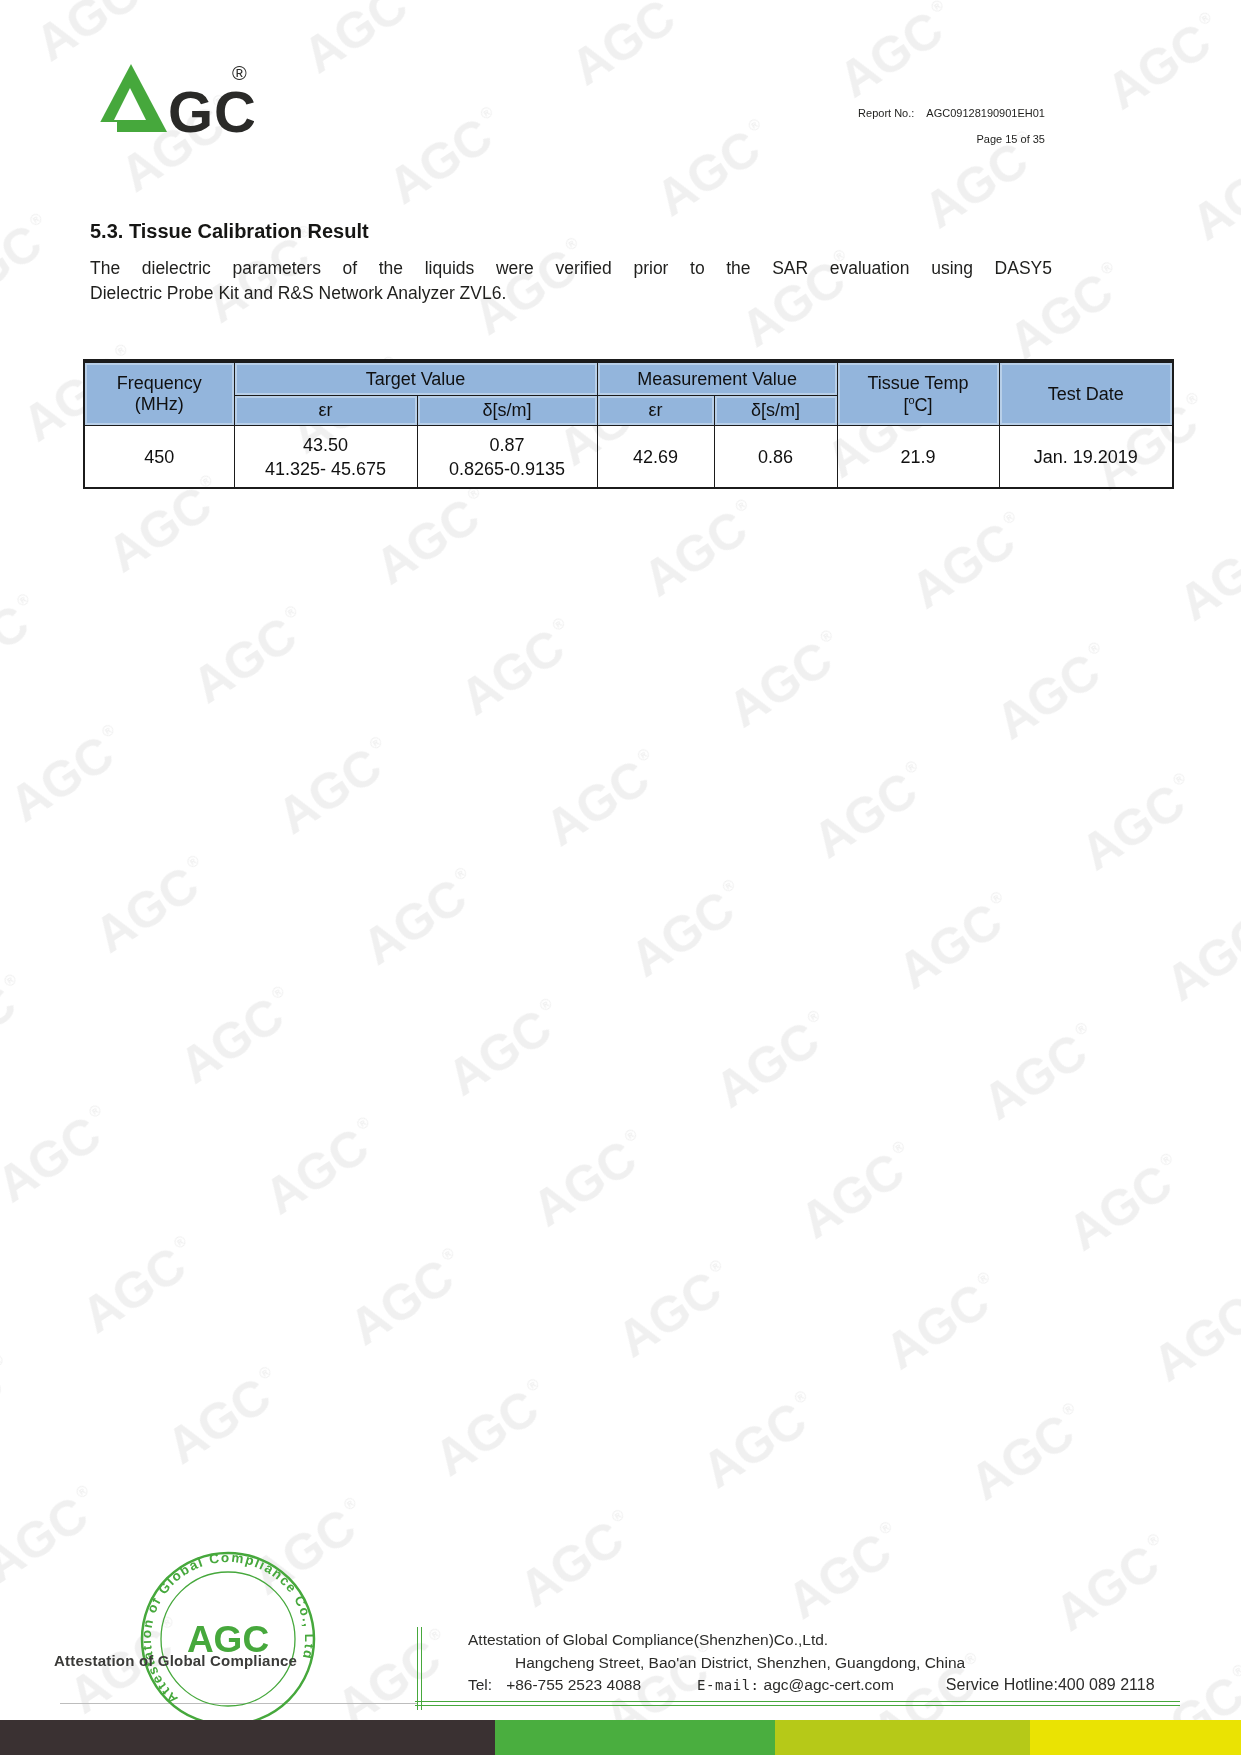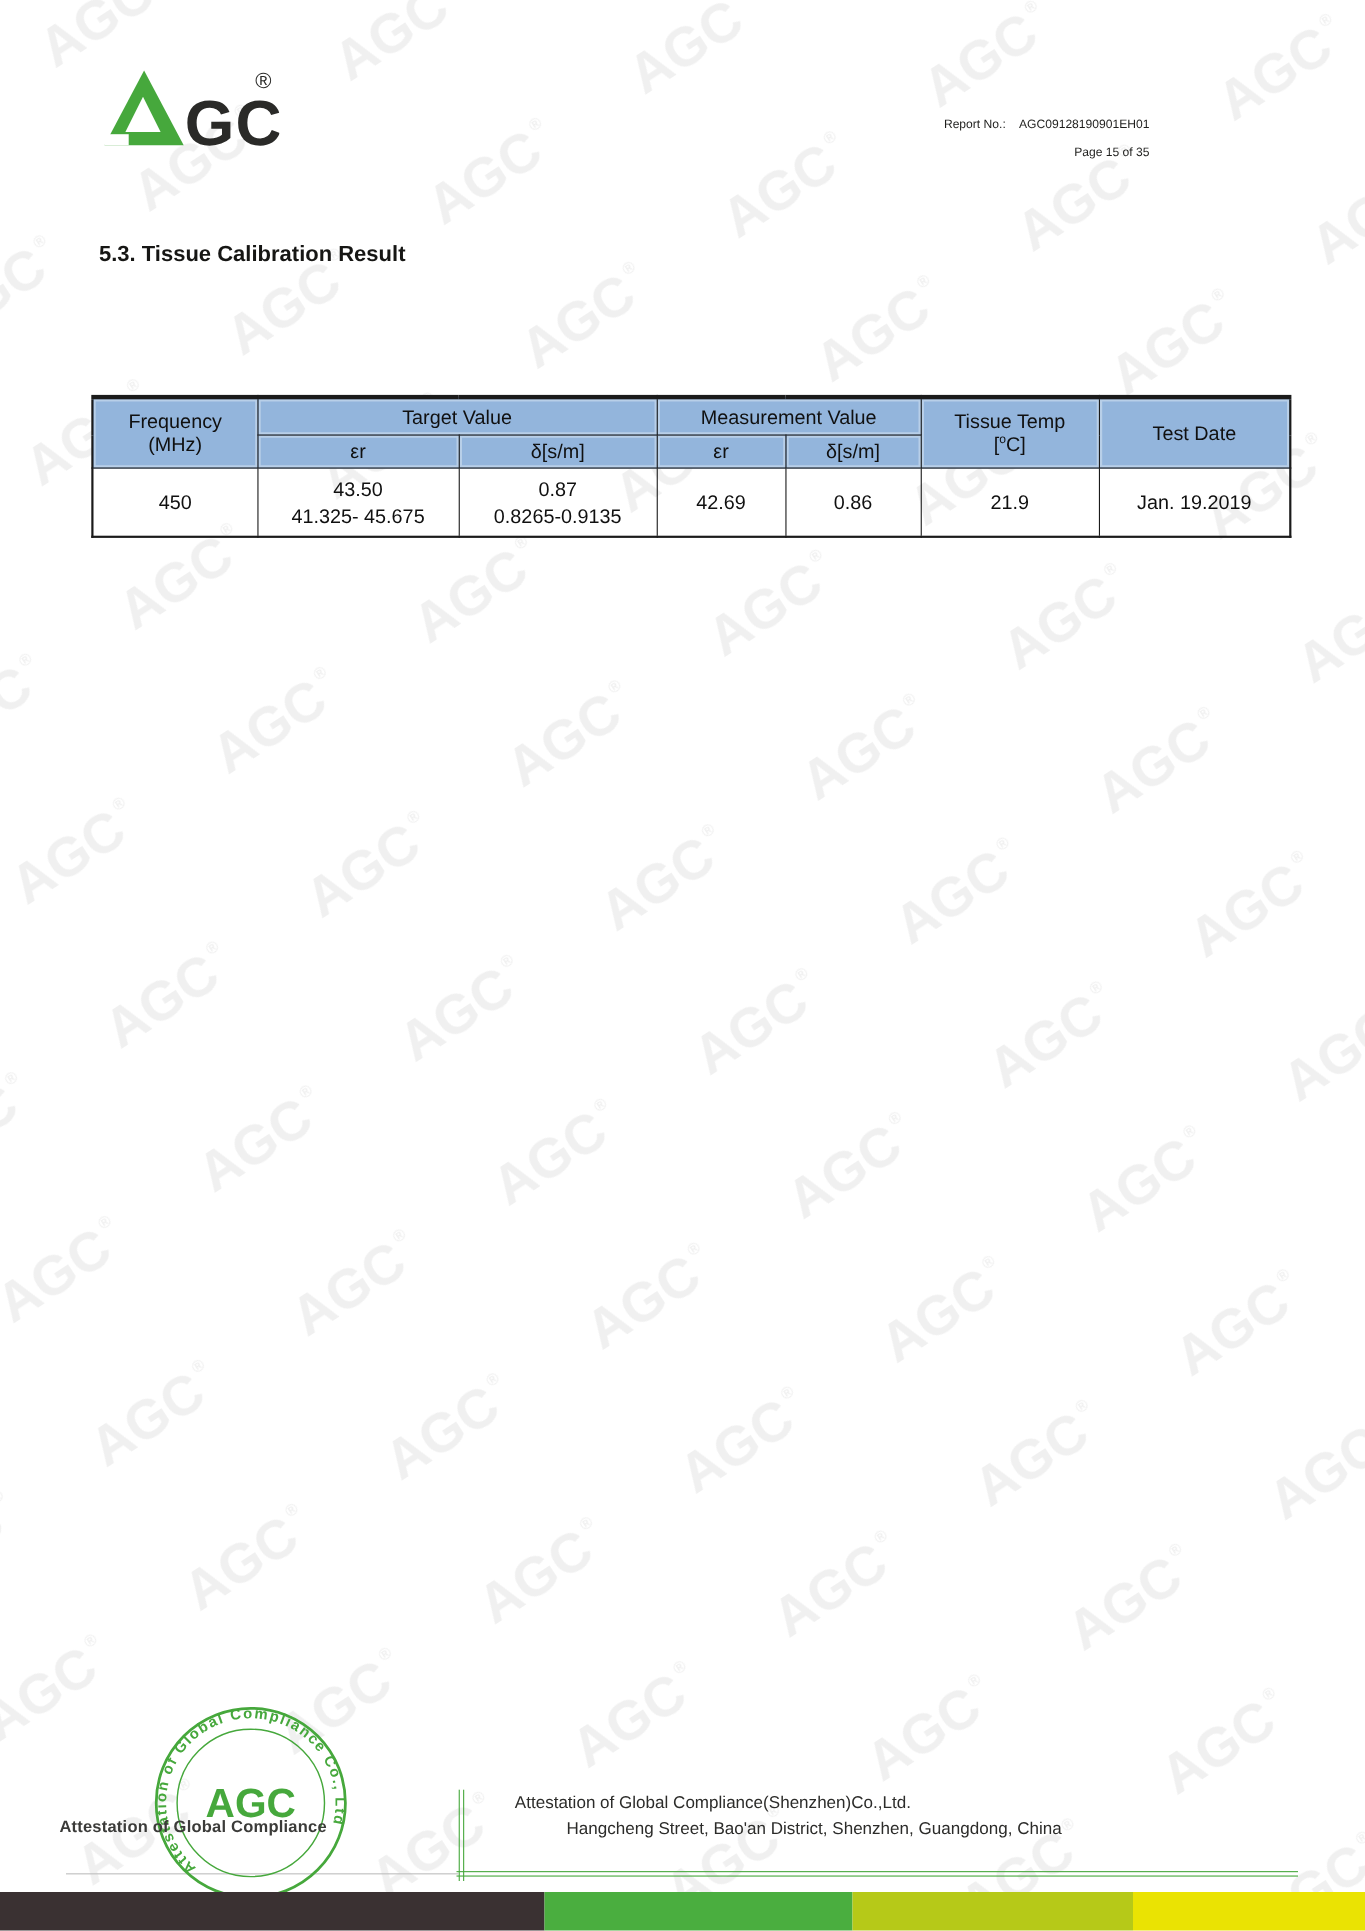--- a/index.html
+++ b/index.html
@@ -81,20 +81,24 @@
       <text x="148" y="24" font-size="20" fill="var(--logo-dark,#2A2A28)" font-family="Liberation Sans, sans-serif">®</text>
     </svg>
   </div>
 
   <div class="report-info">
     <div><span>Report No.:</span><span class="num">AGC09128190901EH01</span></div>
     <div>Page 15 of 35</div>
   </div>
 
   <div class="heading">5.3. Tissue Calibration Result</div>
+  <div class="para">
+    <span class="l1">The dielectric parameters of the liquids were verified prior to the SAR evaluation using DASY5</span>
+    <span class="l2">Dielectric Probe Kit and R&amp;S Network Analyzer ZVL6.</span>
+  </div>
 
   <table class="cal-table">
     <colgroup>
       <col style="width:150px">
         <col style="width:183px">
         <col style="width:180px">
       <col style="width:117px">
         <col style="width:123px">
         <col style="width:162px">
         <col style="width:174px">
@@ -148,20 +152,27 @@
     </text>
     <text x="90" y="103" text-anchor="middle" font-size="37" font-weight="bold" fill="var(--brand-green,#46A83C)" font-family="Liberation Sans, sans-serif">AGC</text>
   </svg>
 
   <div class="tagline">Attestation of Global Compliance</div>
   <div class="v-divider"></div>
 
   <div class="addr">
     <div>Attestation of Global Compliance(Shenzhen)Co.,Ltd.</div>
     <div class="indent">Hangcheng Street, Bao'an District, Shenzhen, Guangdong, China</div>
+    <div class="tel-row">
+      <span>Tel:</span>
+      <span class="tel-val">+86-755 2523 4088</span>
+      <span class="email-label">E-mail:</span>
+      <span class="email-val">agc@agc-cert.com</span>
+      <span class="hotline">Service Hotline:400 089 2118</span>
+    </div>
   </div>
 
   <div class="gray-rule"></div>
   <div class="green-rule"></div>
 
   <div class="color-bar">
     <div class="seg-dark"></div>
     <div class="seg-green"></div>
     <div class="seg-olive"></div>
     <div class="seg-yellow"></div>

